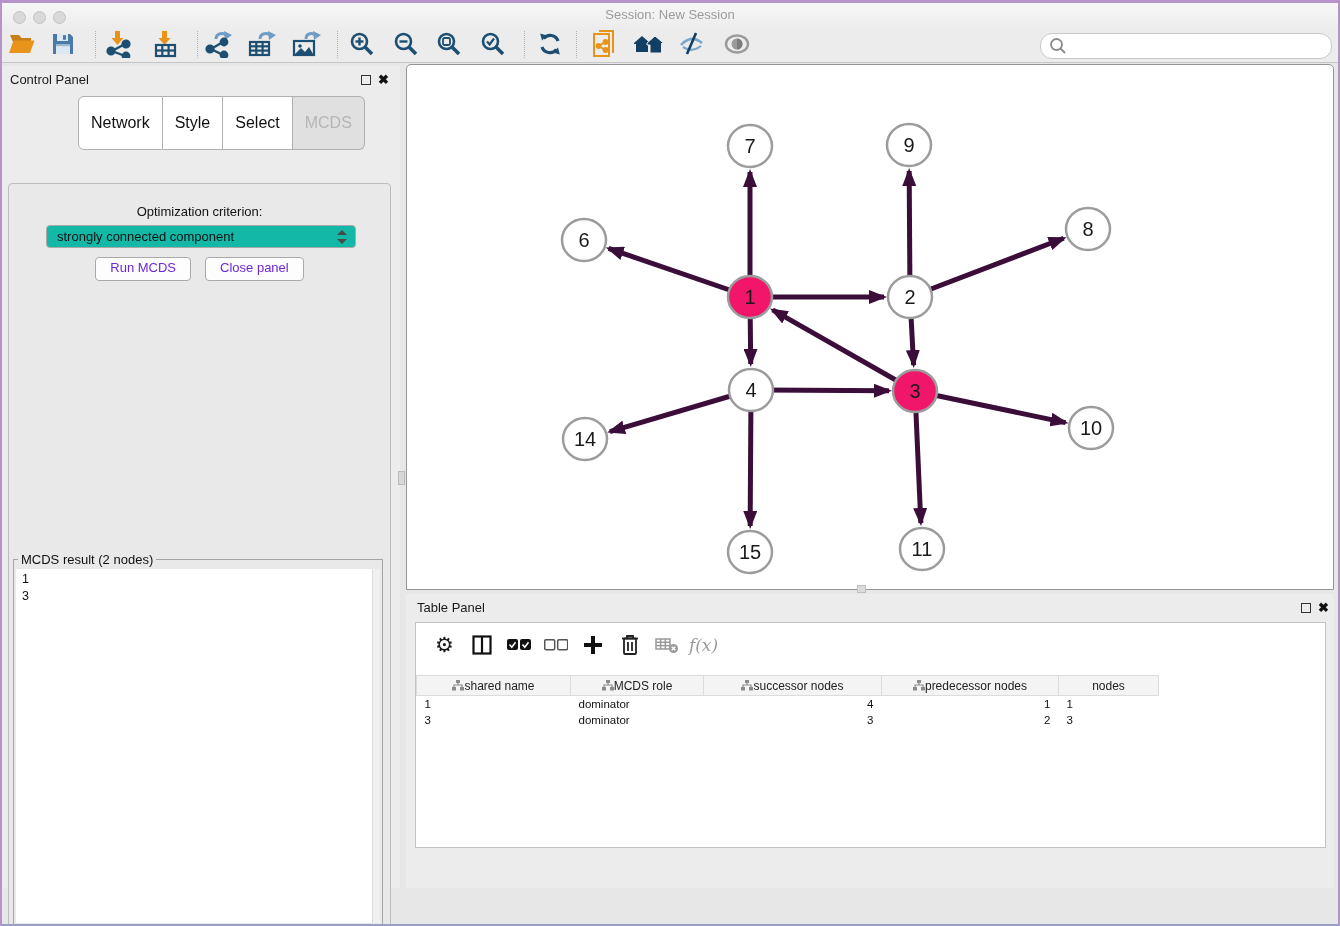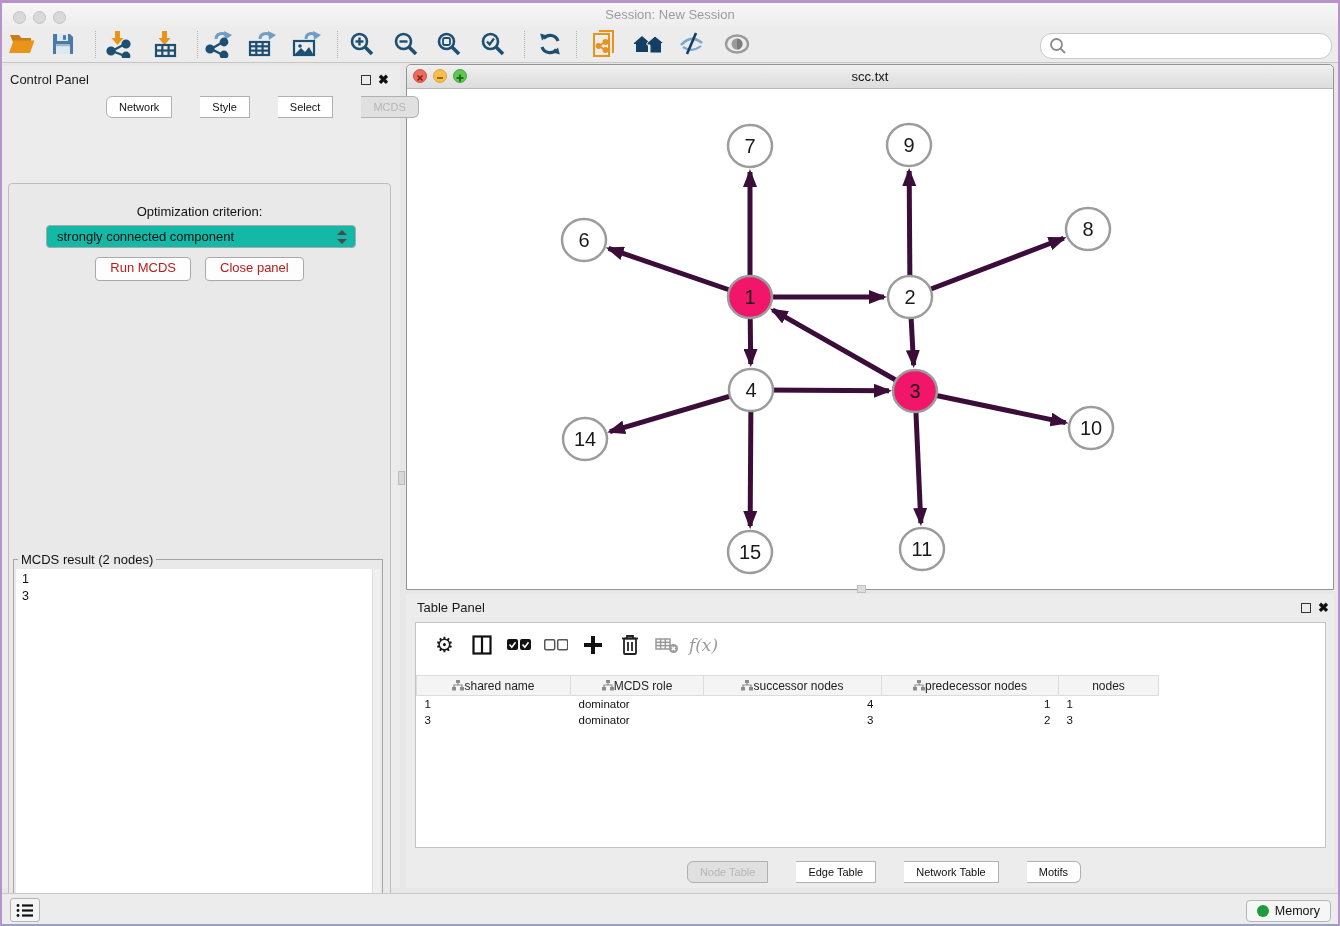--- a/index.html
+++ b/index.html
@@ -23,34 +23,34 @@
     border:1px solid #c9c9c9;border-radius:12px;display:flex;align-items:center;}
   .searchbox input{border:none;outline:none;background:transparent;flex:1;height:20px;
     font-size:13px;font-family:"Liberation Sans",sans-serif;}
   
   .cp{position:absolute;left:0;top:66px;width:400px;height:822px;background:#ececec;}
   .panel-head{position:absolute;left:0;top:0;width:100%;height:28px;}
   .panel-title{position:absolute;left:10px;top:6px;font-size:13px;color:#1a1a1a;}
   .float-ic{position:absolute;width:10px;height:10px;border:1.5px solid #333;box-sizing:border-box;top:9px;}
   .close-ic{position:absolute;top:7px;font-size:13px;font-weight:bold;color:#111;line-height:14px;}
   .tabrow{position:absolute;display:flex;z-index:3;}
-  .tab{height:20px;line-height:20px;padding:0 12px;font-size:11px;background:#fff;
-    border:1px solid #b0b0b0;border-left-width:0;color:#111;white-space:nowrap;margin-left:28px;}
+  .tab{height:20px;line-height:20px;padding:16px 12px;font-size:16px;background:#fff;
+    border:1px solid #b0b0b0;border-left-width:0;color:#111;white-space:nowrap;}
   .tab:first-child{border-left-width:1px;border-radius:6px 0 0 6px;}
   .tab:last-child{border-radius:0 6px 6px 0;}
   .tab.sel{background:#e0e0e0;color:#b5b5b5;}
   .cp-body{position:absolute;left:8px;top:117px;width:383px;height:761px;background:#e9e9e9;
     border:1px solid #bdbdbd;border-radius:4px;box-sizing:border-box;}
   .opt-label{position:absolute;left:0;top:20px;width:100%;text-align:center;font-size:13px;color:#111;}
   .selectbox{position:absolute;left:37px;top:41px;width:310px;height:23px;background:#14b8a6;
     border:1px solid #a9a9a9;border-radius:4px;box-sizing:border-box;display:flex;align-items:center;}
   .selectbox .sel-text{flex:1;padding-left:10px;font-size:13px;color:#111;}
   .btnrow{position:absolute;left:0;top:73px;width:100%;display:flex;justify-content:center;gap:14px;}
   .pushbtn{height:22px;line-height:20px;padding:0 14px;font-size:13px;background:#fdfdfd;
-    border:1px solid #a9a9a9;border-radius:4px;color:#b91c1c;}
+    border:1px solid #a9a9a9;border-radius:4px;color:#6d28d9;}
   .result-fs{position:absolute;left:4px;top:368px;width:368px;height:372px;border:1px solid #a5a5a5;
     margin:0;padding:0;background:#e9e9e9;}
   .result-fs legend{font-size:13px;color:#111;margin-left:4px;padding:0 3px;}
   .result-area{position:absolute;left:2px;top:2px;right:2px;bottom:2px;background:#fff;overflow:hidden;}
   .result-pre{margin:2px 0 0 6px;font-size:12.5px;font-family:"Liberation Sans",sans-serif;
     color:#111;line-height:17px;white-space:pre;}
   .result-scroll{position:absolute;right:0;top:0;width:7px;height:100%;background:#f0f0f0;border-left:1px solid #ddd;}
   
   .vgrip{position:absolute;left:398px;top:471px;width:5px;height:12px;background:#d8d8d8;border:1px solid #bbb;}
   .hgrip{position:absolute;left:857px;top:585px;width:7px;height:6px;background:#dcdcdc;border:1px solid #c0c0c0;}
@@ -304,44 +304,20 @@
 3</pre>
           <div class="result-scroll"></div>
         </div>
       </fieldset>
     </div>
   </div>
 
   <div class="vgrip"></div>
 
   <div class="netwin">
-    <div class="net-titlebar">
-      <span class="tl2" style="left:6px;background:#ed6a5e;border:1px solid #ce5347">
-        <svg width="12" height="12" viewBox="0 0 12 12">
-            <g stroke="#8c1a11" stroke-width="1.6">
-              <line x1="3.5" y1="3.5" x2="8.5" y2="8.5"></line>
-              <line x1="8.5" y1="3.5" x2="3.5" y2="8.5"></line>
-            </g>
-          </svg>
-      </span>
-      <span class="tl2" style="left:26px;background:#f5bf4f;border:1px solid #dba43a">
-        <svg width="12" height="12" viewBox="0 0 12 12">
-            <line x1="3" y1="6" x2="9" y2="6" stroke="#945f00" stroke-width="1.8"></line>
-          </svg>
-      </span>
-      <span class="tl2" style="left:46px;background:#61c554;border:1px solid #47a63c">
-        <svg width="12" height="12" viewBox="0 0 12 12">
-            <g stroke="#1c641c" stroke-width="1.8">
-              <line x1="6" y1="2.5" x2="6" y2="9.5"></line>
-              <line x1="2.5" y1="6" x2="9.5" y2="6"></line>
-            </g>
-          </svg>
-      </span>
-      <span class="net-title">scc.txt</span>
-    </div>
     <svg class="net-canvas" width="926" height="501">
         <defs>
           <marker id="arrow" viewBox="0 0 18 14" refX="15" refY="7" markerWidth="18" markerHeight="14" markerUnits="userSpaceOnUse" orient="auto">
             <path d="M0 0L18 7L0 14Z" fill="#3B0E3A"></path>
           </marker>
         </defs>
         <line x1="343" y1="209" x2="343" y2="84" stroke="#3B0E3A" stroke-width="5" marker-end="url(#arrow)"></line>
         <line x1="343" y1="209" x2="201.59069648289858" y2="160.44379337063384" stroke="#3B0E3A" stroke-width="5" marker-end="url(#arrow)"></line>
         <line x1="343" y1="209" x2="477" y2="209" stroke="#3B0E3A" stroke-width="5" marker-end="url(#arrow)"></line>
         <line x1="343" y1="209" x2="343.72044626810333" y2="276.0015029336121" stroke="#3B0E3A" stroke-width="5" marker-end="url(#arrow)"></line>
@@ -554,39 +530,15 @@
             <tr>
               <td style="width: 138px; text-align: left;">3</td>
               <td style="width: 117px; text-align: left;">dominator</td>
               <td style="width: 162px; text-align: right;">3</td>
               <td style="width: 161px; text-align: right;">2</td>
               <td style="width: 84px; text-align: left;">3</td>
             </tr>
           </tbody>
       </table>
     </div>
-    <div class="tp-tabs">
-        <span class="tab sel">Node Table</span>
-        <span class="tab">Edge Table</span>
-        <span class="tab">Network Table</span>
-        <span class="tab">Motifs</span>
-      </div>
   </div>
 
-  <div class="statusbar">
-    <span class="sq-btn">
-      <svg width="18" height="15" viewBox="0 0 18 15">
-          <g fill="#111">
-            <circle cx="2" cy="2.5" r="1.4"></circle>
-            <rect x="6" y="1.4" width="11" height="2.2"></rect>
-            <circle cx="2" cy="7.5" r="1.4"></circle>
-            <rect x="6" y="6.4" width="11" height="2.2"></rect>
-            <circle cx="2" cy="12.5" r="1.4"></circle>
-            <rect x="6" y="11.4" width="11" height="2.2"></rect>
-          </g>
-        </svg>
-    </span>
-    <span class="mem-btn">
-      <span class="mem-dot"></span>
-      <span>Memory</span>
-    </span>
-  </div>
 </div>
 
 </body></html>

